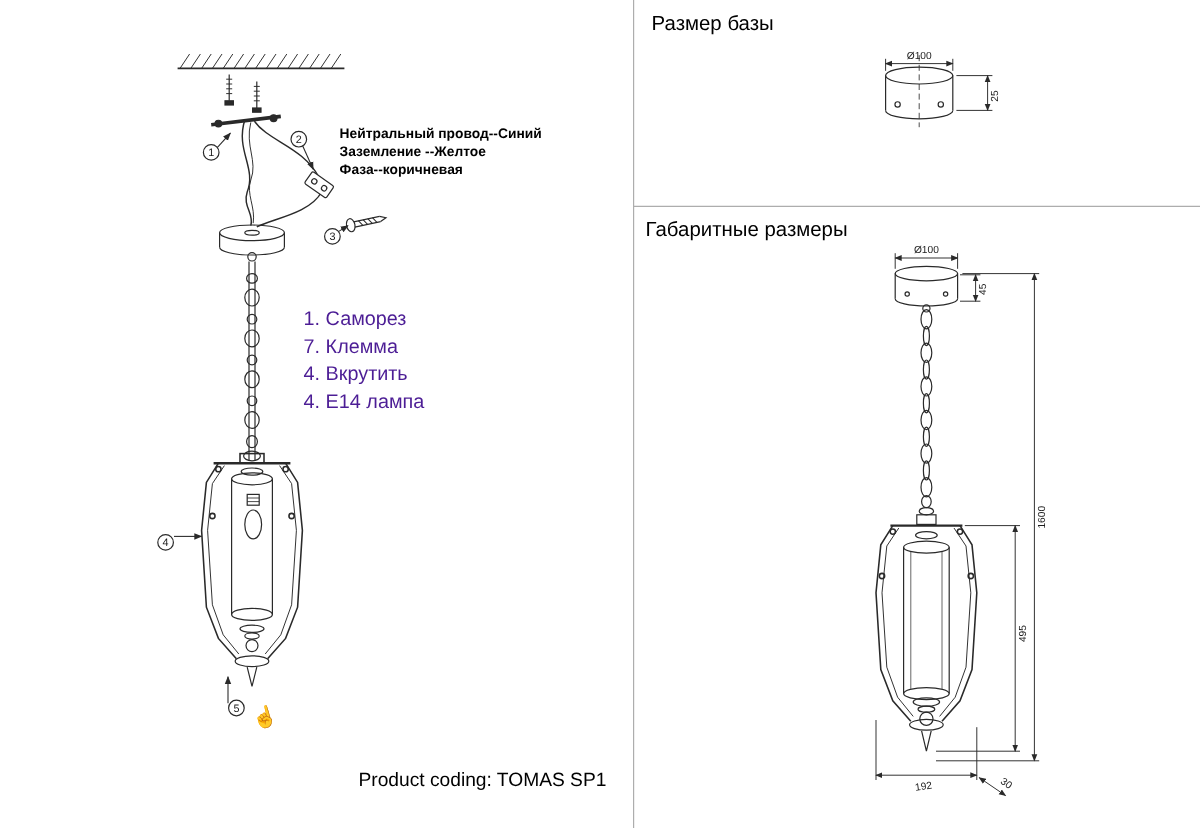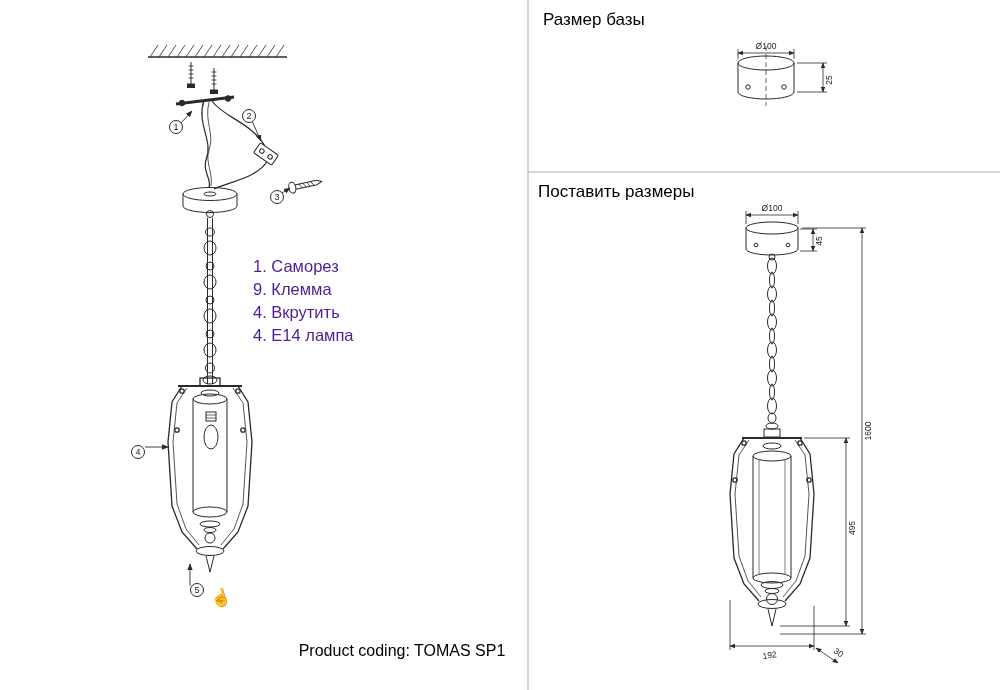--- a/index.html
+++ b/index.html
@@ -285,25 +285,30 @@
 
     <g stroke-width="0.8">
       <line x1="816" y1="648" x2="838" y2="663" marker-start="url(#arr)" marker-end="url(#arr)"></line>
       <text class="dim" x="837" y="655" text-anchor="middle" stroke="none" transform="rotate(35 837 655)">30</text>
     </g>
   </g>
 </svg>
 
 <div class="abs panel-title" style="left:543px;top:10px">Размер базы</div>
 
-<div class="abs panel-title" style="left:538px;top:182px">Поставить размеры</div>
-
+<div class="abs panel-title" style="left:538px;top:182px">Габаритные размеры</div>
+
+<div class="abs wire-labels">
+  <div>Нейтральный провод--Синий</div>
+  <div>Заземление --Желтое</div>
+  <div>Фаза--коричневая</div>
+</div>
 
 <div class="abs steps">
   <div>1. Саморез</div>
-  <div>9. Клемма</div>
+  <div>7. Клемма</div>
   <div>4. Вкрутить</div>
   <div>4. Е14 лампа</div>
 </div>
 
 <div class="abs footer">Product coding: TOMAS SP1</div>
 
 </div>
 
 </body></html>

